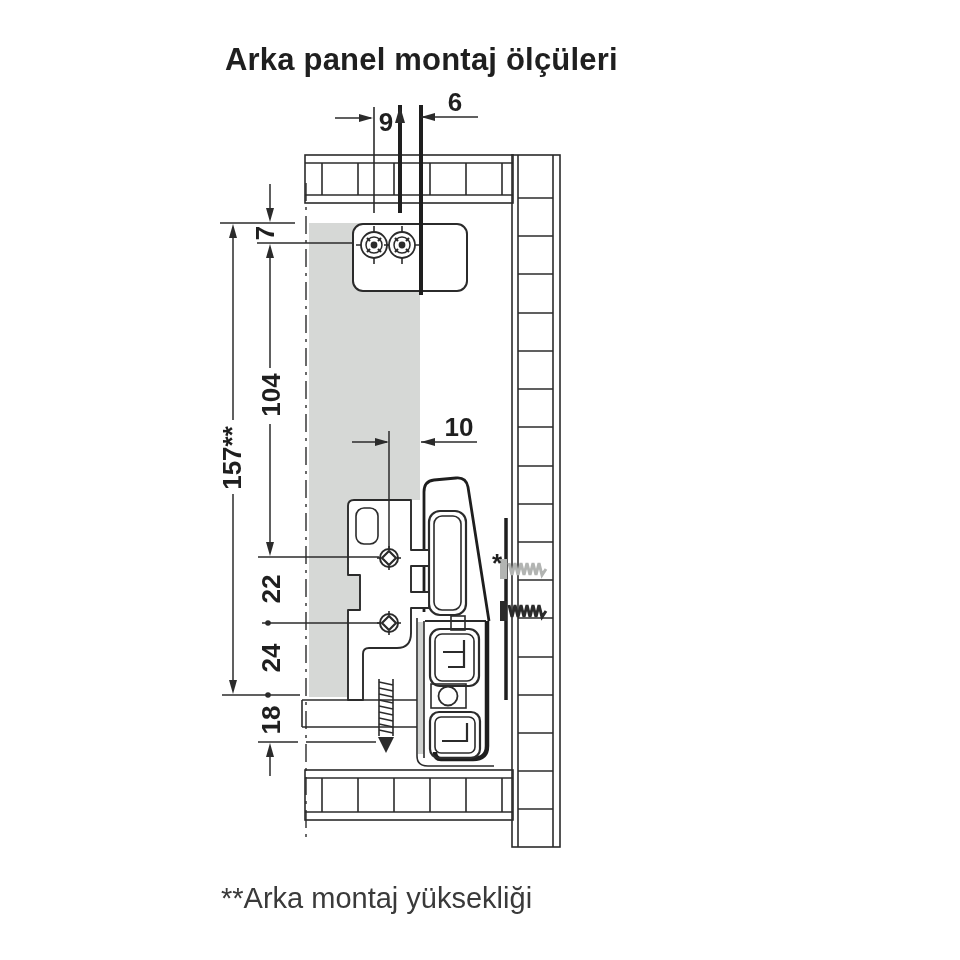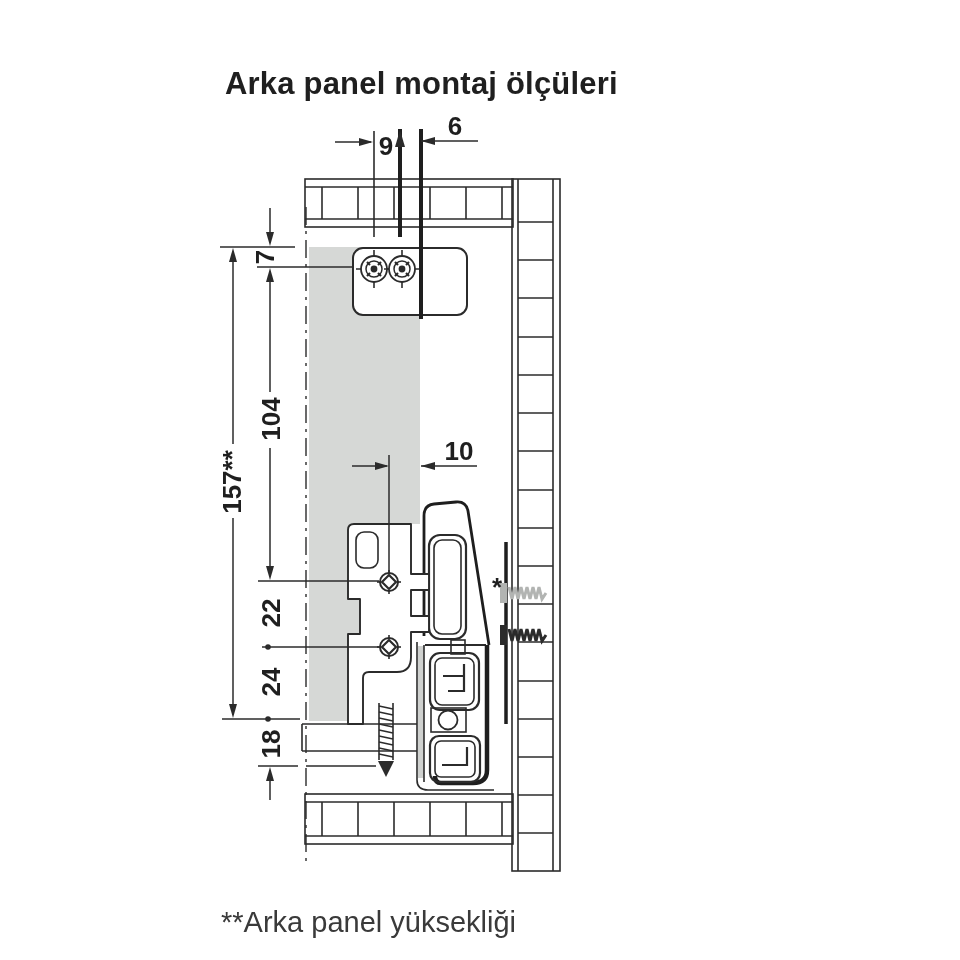--- a/index.html
+++ b/index.html
@@ -1,17 +1,17 @@
 <!DOCTYPE html>
 <html><head>
 <meta charset="utf-8">
 <style>
   html,body{margin:0;padding:0;background:#ffffff;}
   body{width:960px;height:960px;position:relative;font-family:"Liberation Sans",sans-serif;}
-  #stage{position:absolute;inset:0;margin-top:24px;}
+  #stage{position:absolute;inset:0;}
   .title{position:absolute;left:225px;top:42px;font-size:31px;font-weight:bold;color:#1f1f1f;letter-spacing:0.2px;}
   .footnote{position:absolute;left:221px;top:882px;font-size:29px;font-weight:normal;color:#3a3a3a;}
   svg{position:absolute;left:0;top:0;}
   .ln{stroke:#2b2b2b;stroke-width:1.6;fill:none;}
   .ln2{stroke:#2b2b2b;stroke-width:2.2;fill:none;}
   .thick{stroke:#1e1e1e;stroke-width:4;fill:none;}
   .dim{stroke:#2b2b2b;stroke-width:1.5;fill:none;}
   .arr{fill:#2b2b2b;stroke:none;}
   .dimtxt{font-family:"Liberation Sans",sans-serif;font-size:26px;font-weight:bold;fill:#1f1f1f;}
 </style>
@@ -243,14 +243,14 @@
     </g>
 
     <g>
       <text class="dimtxt" x="271" y="729" transform="rotate(-90 271 720)" text-anchor="middle">18</text>
       <line x1="270" y1="748" x2="270" y2="776" class="dim"></line>
       <polygon class="arr" points="270,743 266,757 274,757"></polygon>
     </g>
 
   </svg>
 
-  <div class="footnote">**Arka panel yüksekliği</div>
+  <div class="footnote">**Arka montaj yüksekliği</div>
 </div>
 
 </body></html>

